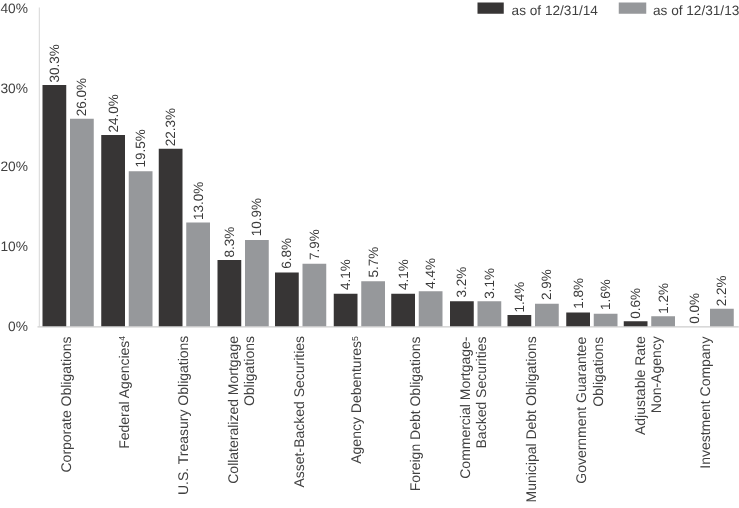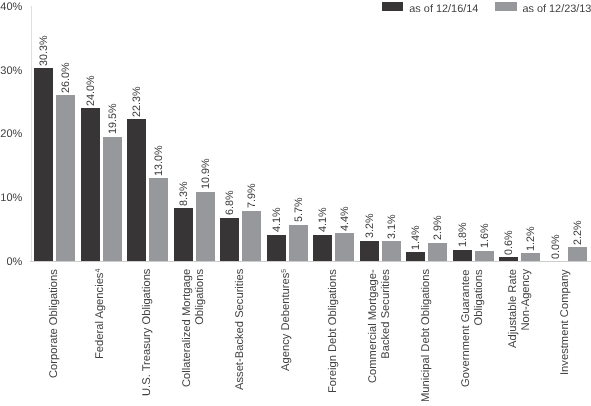--- a/index.html
+++ b/index.html
@@ -26,23 +26,23 @@
   .vlabel{font-size:10.8px;line-height:12px;color:#3a3a3a;}
   .catlabel{font-size:11.2px;line-height:12.7px;color:#414141;text-align:right;}
   sup{font-size:0.62em;vertical-align:baseline;position:relative;top:-0.43em;line-height:0;}
 </style>
 </head>
 <body>
 
 <div id="root">
   <div id="legend">
       <div class="legend-swatch" style="left: 381.6px; top: 1.6px; width: 21.2px; height: 9.4px; background: rgb(55, 53, 53);"></div>
-      <div class="legend-label" style="left: 409.3px; top: 2.8px;">as of 12/16/14</div>
+      <div class="legend-label" style="left: 409.3px; top: 2.8px;">as of 12/31/14</div>
       <div class="legend-swatch" style="left: 495.4px; top: 1.6px; width: 21.2px; height: 9.4px; background: rgb(150, 152, 155);"></div>
-      <div class="legend-label" style="left: 522.4px; top: 2.8px;">as of 12/23/13</div>
+      <div class="legend-label" style="left: 522.4px; top: 2.8px;">as of 12/31/13</div>
     </div>
   <div id="yaxis-line" style="left: 30.6px; top: 6.4px; width: 1px; height: 254.6px; background: rgb(222, 222, 222);"></div>
   <div id="xaxis-line" style="left: 30.1px; top: 261.3px; width: 560.9px; height: 1px; background: rgb(205, 205, 205);"></div>
   <div id="yticks">
       <div class="ytick" style="left: -20px; width: 42.4px; top: 0.8px;">40%</div>
       <div class="ytick" style="left: -20px; width: 42.4px; top: 64.625px;">30%</div>
       <div class="ytick" style="left: -20px; width: 42.4px; top: 128.45px;">20%</div>
       <div class="ytick" style="left: -20px; width: 42.4px; top: 192.275px;">10%</div>
       <div class="ytick" style="left: -20px; width: 42.4px; top: 256.1px;">0%</div>
     </div>

